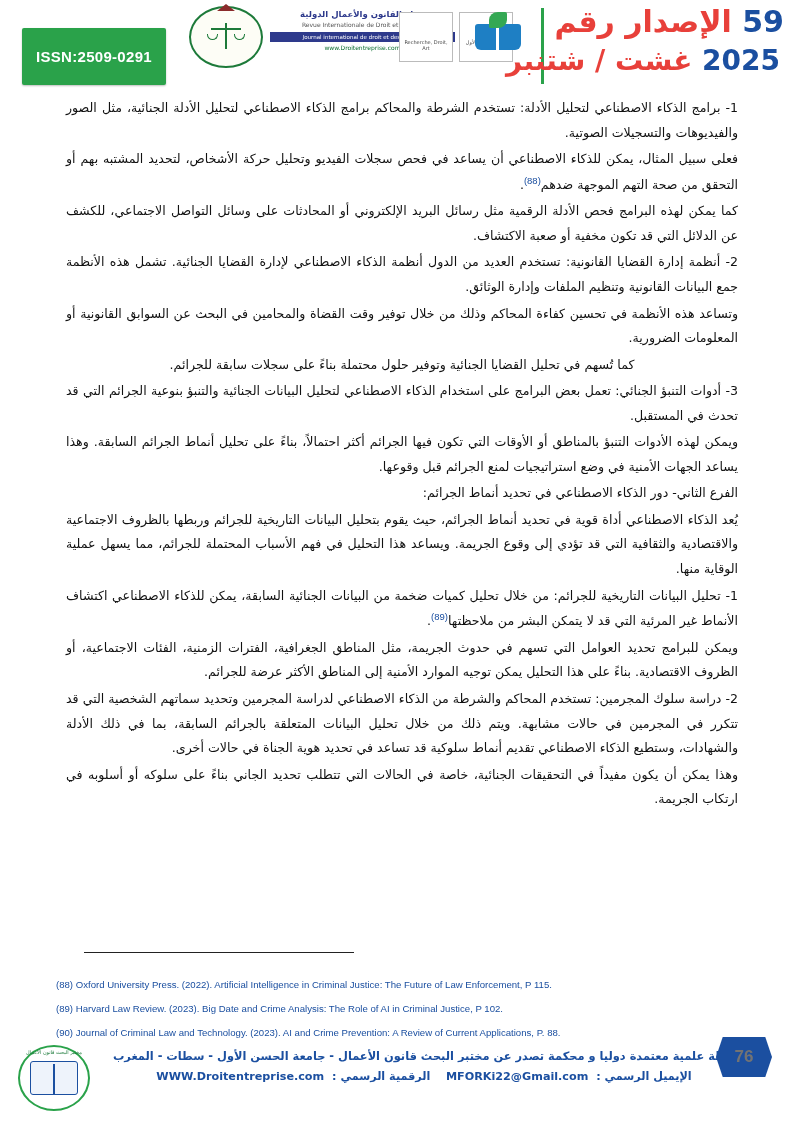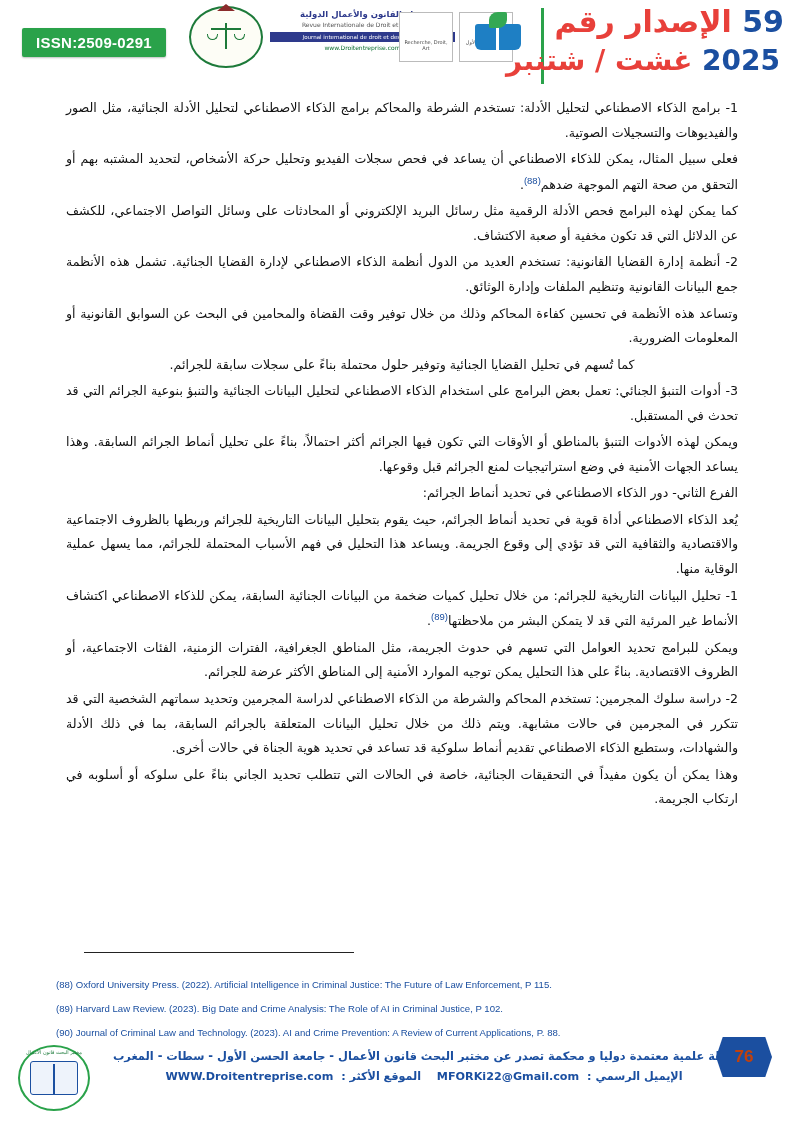--- a/index.html
+++ b/index.html
@@ -30,21 +30,21 @@
     background: #ffffff;
   }
   .issn-badge {
     position: absolute;
     left: 22px; top: 28px;
     background: #2aa24a;
     color: #ffffff;
     font-size: 15px;
     font-weight: bold;
     font-family: "Liberation Sans", sans-serif;
-    padding: 6px 14px;
+    padding: 20px 14px;
     letter-spacing: .3px;
     direction: ltr;
     border-radius: 2px;
     box-shadow: 0 1px 2px rgba(0,0,0,.25);
   }
   .header-logos {
     position: absolute;
     left: 175px; top: 4px;
     width: 360px; height: 80px;
   }
@@ -313,21 +313,21 @@
     position: absolute; inset: 0;
     background: #1b4fa0;
     clip-path: polygon(12% 0, 88% 0, 100% 50%, 88% 100%, 12% 100%, 0 50%);
   }
   .page-badge .num {
     position: absolute;
     inset: 0;
     display: flex;
     align-items: center;
     justify-content: center;
-    color: #c2410c;
+    color: #737373;
     font-size: 17px;
     font-weight: bold;
     font-family: "Liberation Sans", sans-serif;
   }
 </style>
 </head>
 <body>
 
 <div class="page-header">
   <div class="header-bar"></div>
@@ -413,21 +413,21 @@
     <div class="inner"></div>
   </div>
 
   <div class="footer-text">
     <div class="footer-line1">مجلة علمية معتمدة دوليا و محكمة تصدر عن مختبر البحث قانون الأعمال - جامعة الحسن الأول - سطات - المغرب</div>
     <div class="footer-line2">
       <span>الإيميل الرسمي</span>
       <span>:&nbsp;</span>
       <span class="ltr">MFORKi22@Gmail.com</span>
       <span>&nbsp;&nbsp;</span>
-      <span>الموقع الأكثر</span>
+      <span>الرقمية الرسمي</span>
       <span>:&nbsp;</span>
       <span class="ltr">WWW.Droitentreprise.com</span>
     </div>
   </div>
 
   <div class="page-badge">
     <div class="shape"></div>
     <div class="num">76</div>
   </div>
 </div>

